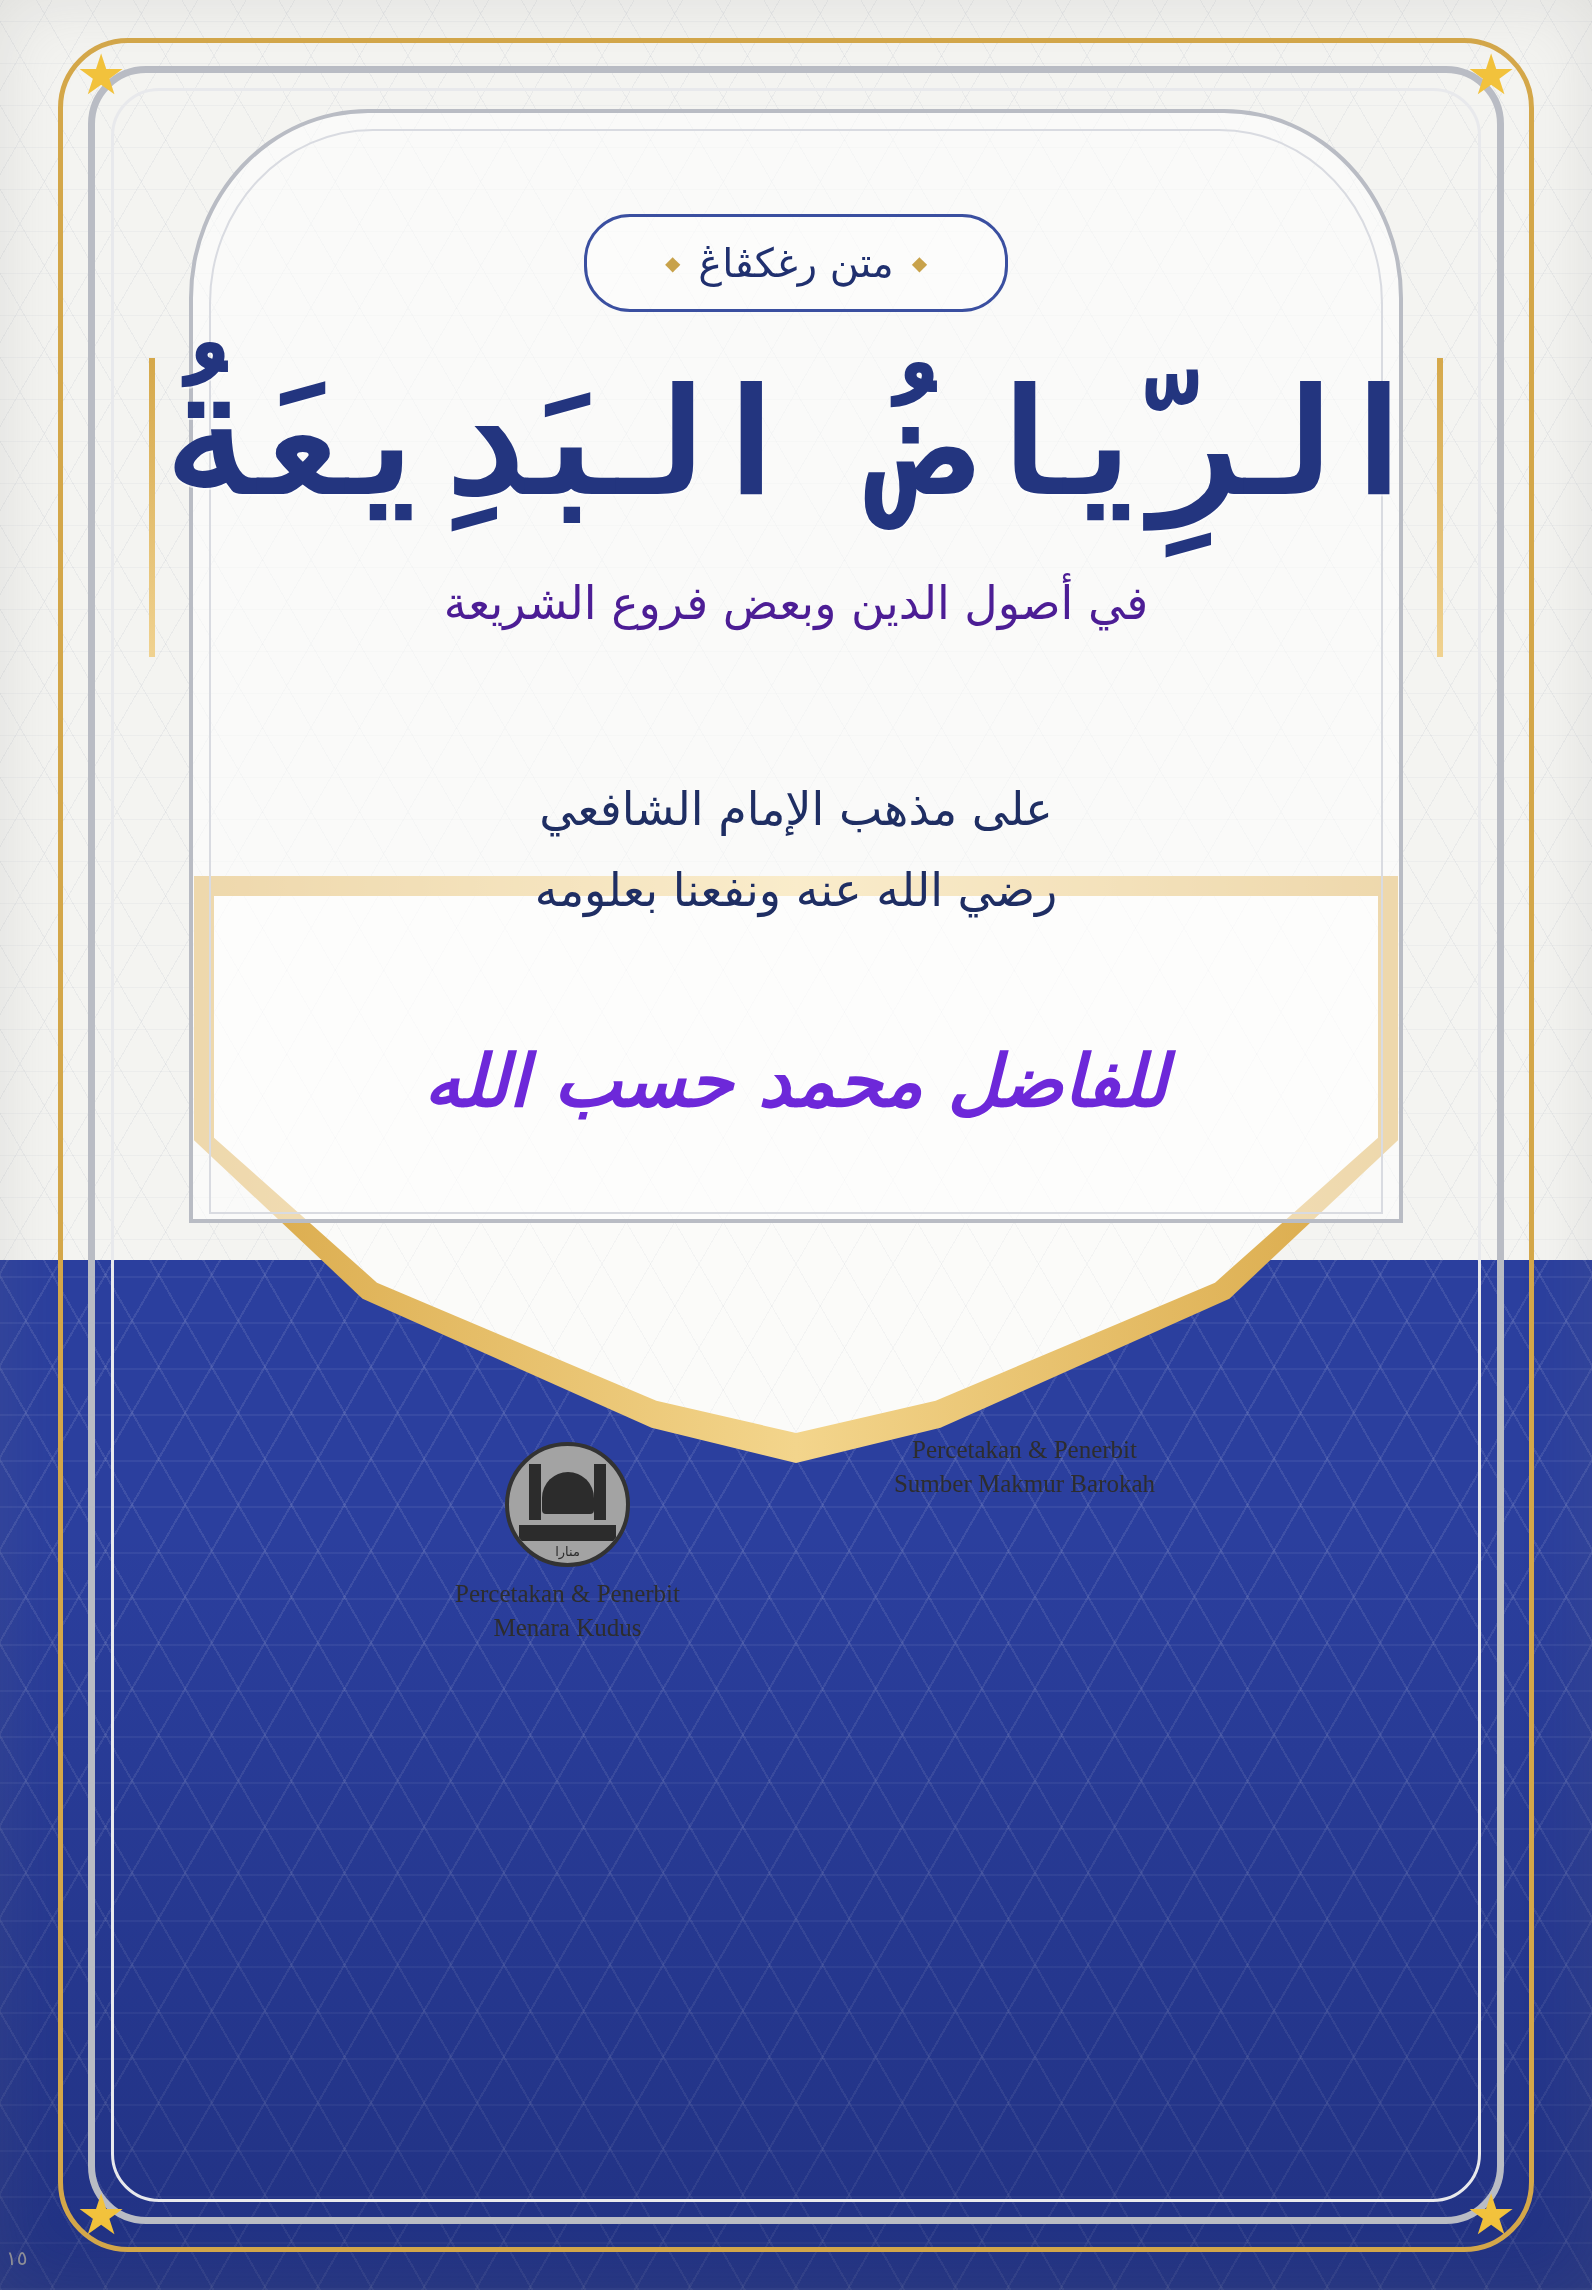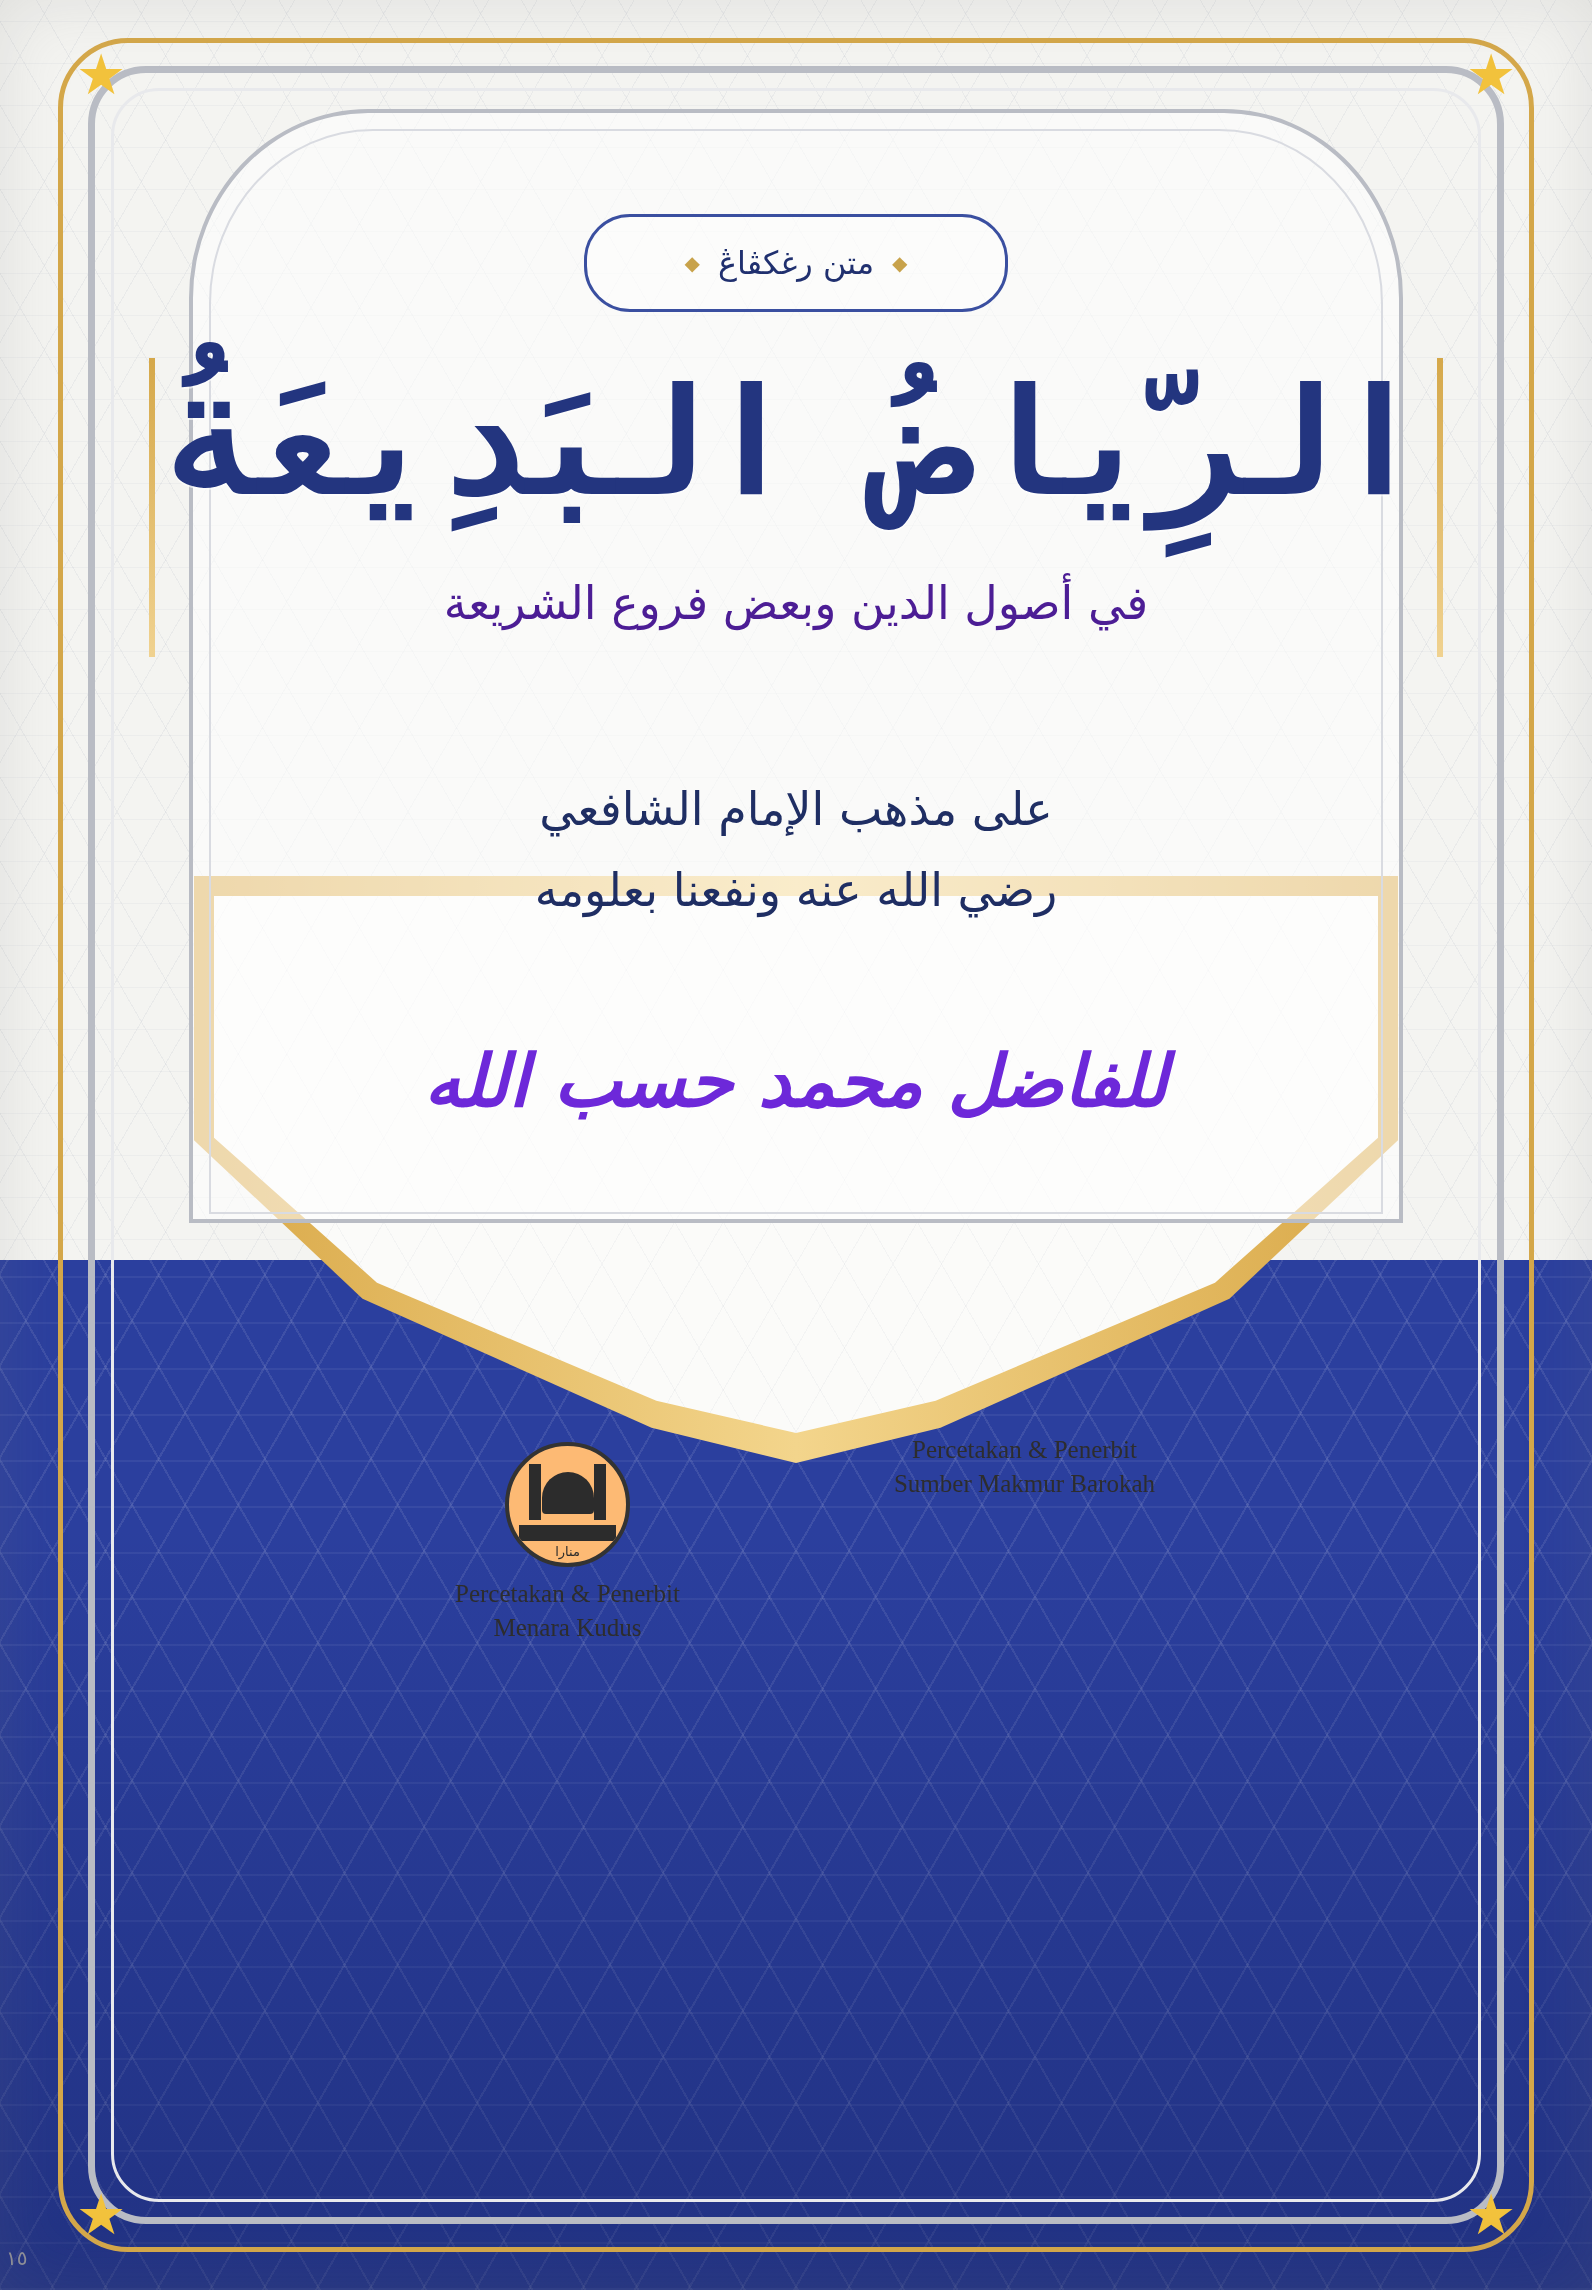--- a/index.html
+++ b/index.html
@@ -162,21 +162,21 @@
     gap: 18px;
     background: rgba(255,255,255,0.4);
   }
   .ribbon .diamond {
     color: #c8a24a;
     font-size: 20px;
     line-height: 1;
   }
   .ribbon .ribbon-text {
     font-family: "DejaVu Sans", sans-serif;
-    font-size: 32px;
+    font-size: 40px;
     color: #20306f;
     letter-spacing: 1px;
   }
 
   .main-title {
     margin-top: 50px;
     font-family: Liberation Mono, monospace;
     font-size: 149px;
     font-weight: bold;
     color: #23357f;
@@ -236,21 +236,21 @@
     font-size: 25px;
     line-height: 1.35;
     color: #2d2d2d;
   }
 
   .logo-circle {
     width: 117px; height: 117px;
     border-radius: 50%;
     border: 4px solid #333;
     position: relative;
-    background: #fdba74;
+    background: #a3a3a3;
     overflow: hidden;
   }
   .logo-circle .dome {
     position: absolute;
     left: 50%; top: 26px;
     transform: translateX(-50%);
     width: 52px; height: 42px;
     border-radius: 26px 26px 4px 4px;
     background: #2c2c2c;
   }

